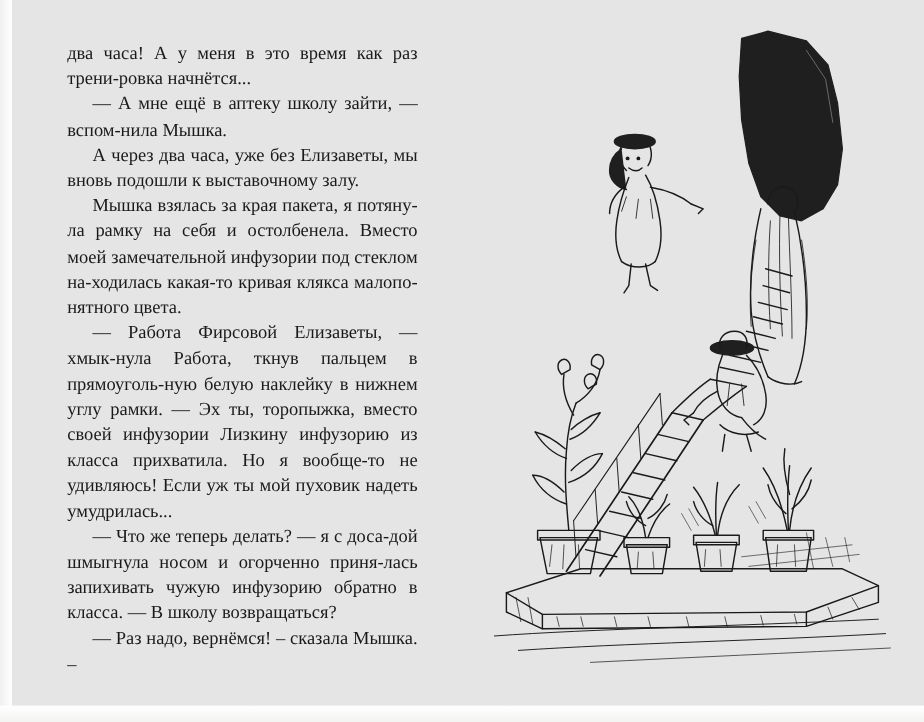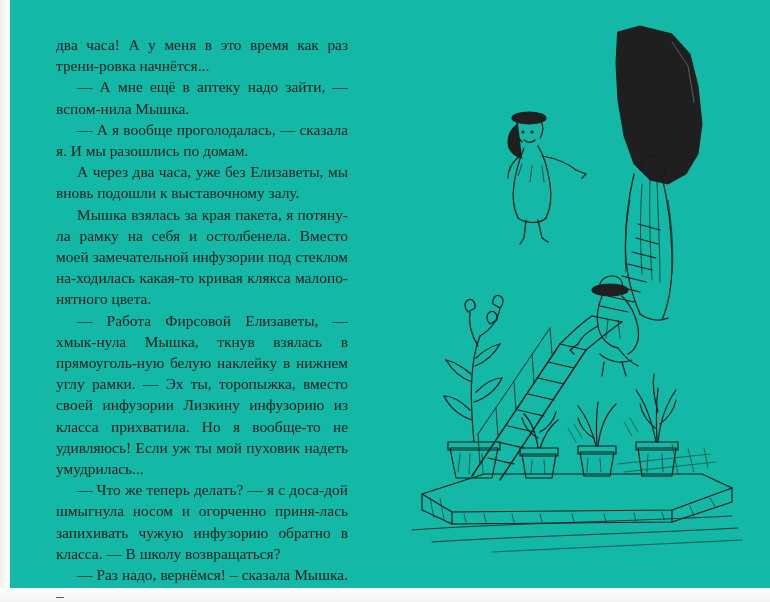--- a/index.html
+++ b/index.html
@@ -7,21 +7,21 @@
     padding: 0;
     background: #ffffff;
   }
   body {
     font-family: "Liberation Serif", serif;
   }
   .page {
     position: relative;
     width: 770px;
     height: 602px;
-    background: #14b8a6;
+    background: #e5e5e5;
     overflow: hidden;
   }
   
   .scan-edge-left {
     position: absolute;
     left: 0; top: 0;
     width: 10px; height: 602px;
     background: linear-gradient(to right, #f0f0ef, #ffffff);
   }
   .scan-edge-bottom {
@@ -63,25 +63,24 @@
 </head>
 <body>
 
 <div class="page">
 
   <div class="scan-edge-left"></div>
   <div class="scan-edge-bottom"></div>
 
   <div class="text-column">
     <p class="para">два часа! А у меня в это время как раз трени-ровка начнётся...</p>
-    <p class="para indent">— А мне ещё в аптеку надо зайти, — вспом-нила Мышка.</p>
-    <p class="para indent">— А я вообще проголодалась, — сказала я. И мы разошлись по домам.</p>
+    <p class="para indent">— А мне ещё в аптеку школу зайти, — вспом-нила Мышка.</p>
     <p class="para indent">А через два часа, уже без Елизаветы, мы вновь подошли к выставочному залу.</p>
     <p class="para indent">Мышка взялась за края пакета, я потяну-ла рамку на себя и остолбенела. Вместо моей замечательной инфузории под стеклом на-ходилась какая-то кривая клякса малопо-нятного цвета.</p>
-    <p class="para indent">— Работа Фирсовой Елизаветы, — хмык-нула Мышка, ткнув взялась в прямоуголь-ную белую наклейку в нижнем углу рамки. — Эх ты, торопыжка, вместо своей инфузории Лизкину инфузорию из класса прихватила. Но я вообще-то не удивляюсь! Если уж ты мой пуховик надеть умудрилась...</p>
+    <p class="para indent">— Работа Фирсовой Елизаветы, — хмык-нула Работа, ткнув пальцем в прямоуголь-ную белую наклейку в нижнем углу рамки. — Эх ты, торопыжка, вместо своей инфузории Лизкину инфузорию из класса прихватила. Но я вообще-то не удивляюсь! Если уж ты мой пуховик надеть умудрилась...</p>
     <p class="para indent">— Что же теперь делать? — я с доса-дой шмыгнула носом и огорченно приня-лась запихивать чужую инфузорию обратно в класса. — В школу возвращаться?</p>
     <p class="para indent">— Раз надо, вернёмся! – сказала Мышка. –</p>
 
   </div>
 
   <div class="illustration">
     <svg width="376" height="530" viewBox="0 0 376 530" xmlns="http://www.w3.org/2000/svg">
       <g fill="none" stroke="#1a1a1a" stroke-width="1.2" stroke-linecap="round" stroke-linejoin="round">
 
         <path d="M246 8 L268 2 L300 10 L318 30 L326 62 L330 100 L326 130 L314 150 L296 160 L278 156 L262 140 L252 112 L246 76 L244 40 Z" fill="#1f1f1f" stroke="#1f1f1f" stroke-width="1"></path>

